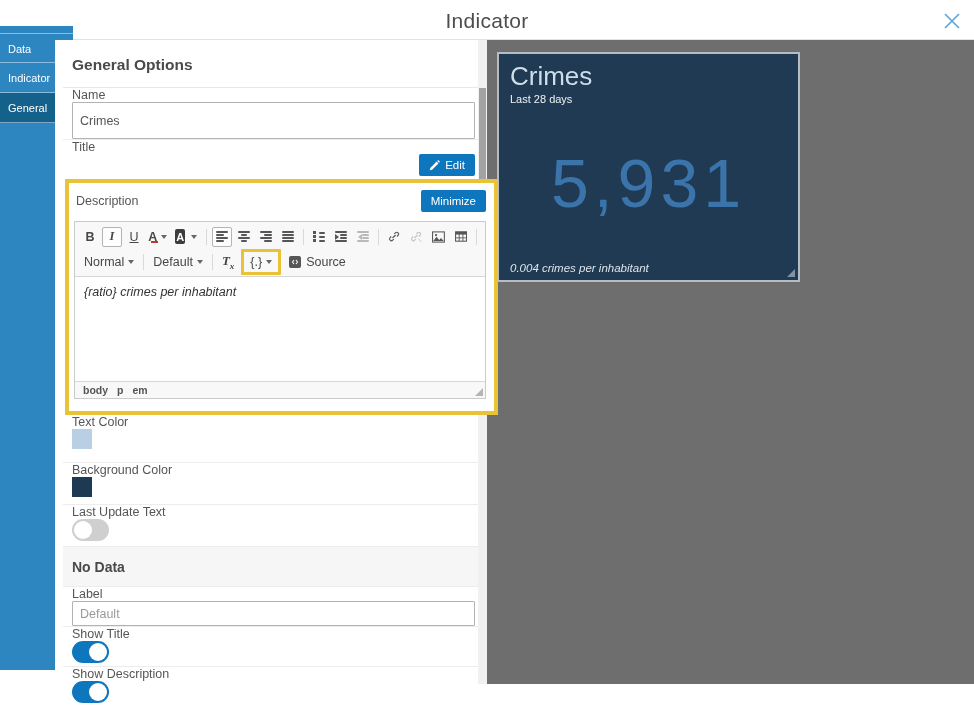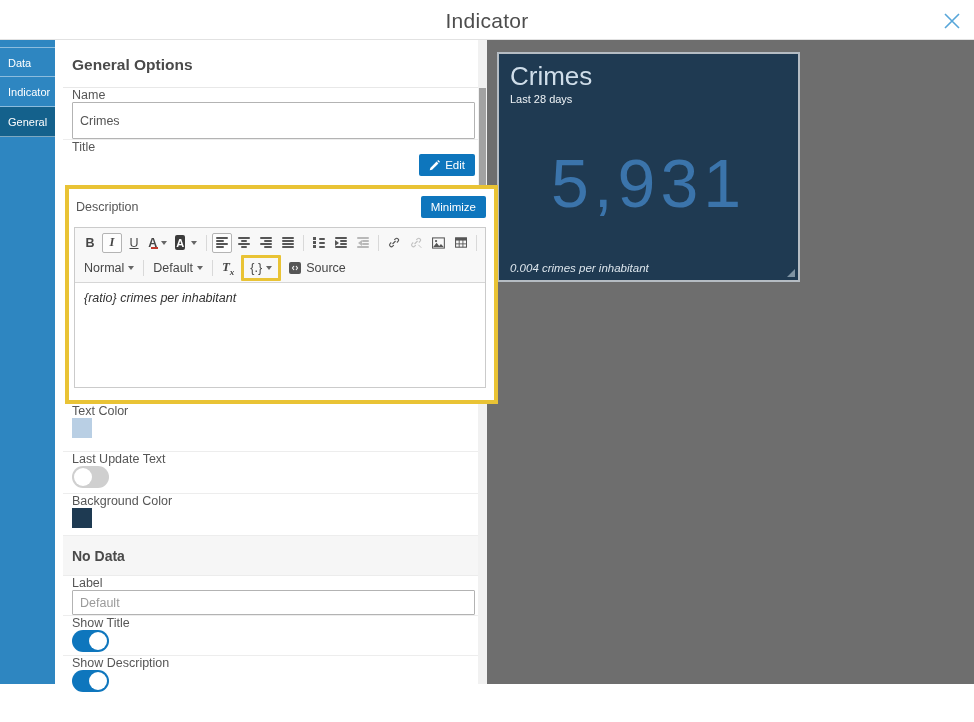--- a/index.html
+++ b/index.html
@@ -7,42 +7,42 @@
   body { font-family:"Liberation Sans","DejaVu Sans",sans-serif; background:#fff; position:relative; overflow:hidden; }
 
   .stage { position:absolute; inset:0; width:974px; height:722px;border-radius:31px; }
 
   
   .header { position:absolute; left:0; top:0; width:974px; height:40px; background:#fff; border-bottom:1px solid #e2e2e2; }
   .dialog-title { position:absolute; left:0; right:0; top:9px; text-align:center; font-size:21px; color:#4d4d4d; letter-spacing:.3px; }
   .close-btn { position:absolute; right:12px; top:11px; width:20px; height:20px; cursor:pointer; }
 
   
-  .sidebar { position:absolute; left:0; top:40px; width:73px; height:644px; background:#2e86c1; }
+  .sidebar { position:absolute; left:0; top:26px; width:73px; height:644px; background:#2e86c1; }
   .sidebar .tabs { margin-top:7px; }
   .sidebar .tab { height:30px; line-height:30px; padding-left:8px; color:#fff; font-size:11px; border-bottom:1px solid rgba(255,255,255,.45); cursor:pointer; }
   .sidebar .tab:first-child { border-top:1px solid rgba(255,255,255,.45); }
   .sidebar .tab.active { background:#14618c; }
 
   
   .main { position:absolute; left:55px; top:40px; width:423px; height:644px; background:#fff; color:#565656;padding-left:8px; }
   .panel-heading { height:48px; line-height:50px; padding-left:9px; font-size:15.5px; font-weight:bold; color:#4a4a4a; border-bottom:1px solid #e8e8e8; }
 
   .row { display:flex; padding:0 3px 0 9px; border-bottom:1px solid #ededed;flex-direction:column; }
   .row .lbl { width:143px; font-size:12.5px; color:#565656; flex:none; }
   .row-name { height:52px; }
   .row-title { height:38px; border-bottom:none; }
   .text-input { flex:1; height:26px; border:1px solid #b3b3b3; border-radius:1px; font-size:12.5px; color:#555; padding:0 7px; font-family:inherit; outline:none; }
   .text-input::placeholder { color:#9a9a9a; }
 
   .btn-blue { background:#0e76bd; color:#fff; border:none; border-radius:2px; font-size:11.5px; font-family:inherit; padding:5px 10px; display:inline-flex; align-items:center; gap:5px; cursor:pointer; }
   .row-title .btn-blue { margin-left:auto; margin-right:0; }
 
   
-  .highlight-box { position:relative; z-index:5; margin:7px 0 0 2px; width:433px; border:4px solid #e9c335; background:#fff; padding:0 8px 12px 5px; }
+  .highlight-box { position:relative; z-index:5; margin:1px 0 0 2px; width:433px; border:4px solid #e9c335; background:#fff; padding:0 8px 12px 5px; }
   .desc-header { display:flex; align-items:center; height:36px; padding-left:2px; }
   .desc-header .lbl { font-size:12.5px; color:#565656; }
   .desc-header .btn-blue { margin-left:auto; }
 
   .editor { border:1px solid #cbcbcb; margin-top:2px; }
   .toolbar { background:#f8f8f8; padding:2px 4px; border-bottom:1px solid #d6d6d6; }
   .tb-row { display:flex; align-items:center; height:25px; }
   .tb-btn { display:inline-flex; align-items:center; justify-content:center; min-width:20px; height:20px; padding:0 3px; margin:0 1px; border:1px solid transparent; border-radius:2px; font-size:12.5px; color:#474747; cursor:pointer; background:transparent; font-family:inherit; }
   .tb-btn.boxed { border-color:#b4b4b4; background:#fdfdfd; }
   .tb-sep { width:1px; height:16px; background:#d9d9d9; margin:0 4px; }
@@ -307,38 +307,44 @@
                   <rect x="1" y="1" width="12" height="12" rx="2" fill="#565656"></rect>
                   <path d="M6 5 L4.5 7 L6 9 M8 5 L9.5 7 L8 9" stroke="#f8f8f8" stroke-width="1.1" fill="none"></path>
                 </svg>
               <span>Source</span>
             </button>
           </div>
         </div>
         <div class="edit-area">
           <span>{ratio} crimes per inhabitant</span>
         </div>
+        <div class="path-bar">
+          <span>body</span>
+          <span>p</span>
+          <span>em</span>
+          <span class="resize-corner"></span>
+        </div>
       </div>
     </div>
 
     <div class="row row-textcolor">
       <span class="lbl">Text Color</span>
       <span class="swatch" style="background: rgb(185, 207, 228);"></span>
+    </div>
+
+    <div class="row row-opt">
+      <span class="lbl">Background Color</span>
+      <span class="swatch" style="background: rgb(30, 58, 82);"></span>
     </div>
 
     <div class="row row-opt">
       <span class="lbl">Last Update Text</span>
       <span class="toggle">
           <span class="knob"></span>
         </span>
-    </div>
-
-    <div class="row row-opt">
-      <span class="lbl">Background Color</span>
-      <span class="swatch" style="background: rgb(30, 58, 82);"></span>
     </div>
 
     <div class="section-band">
       <span>No Data</span>
     </div>
 
     <div class="row row-label40">
       <span class="lbl">Label</span>
       <input class="text-input" type="text" placeholder="Default" style="">
     </div>

